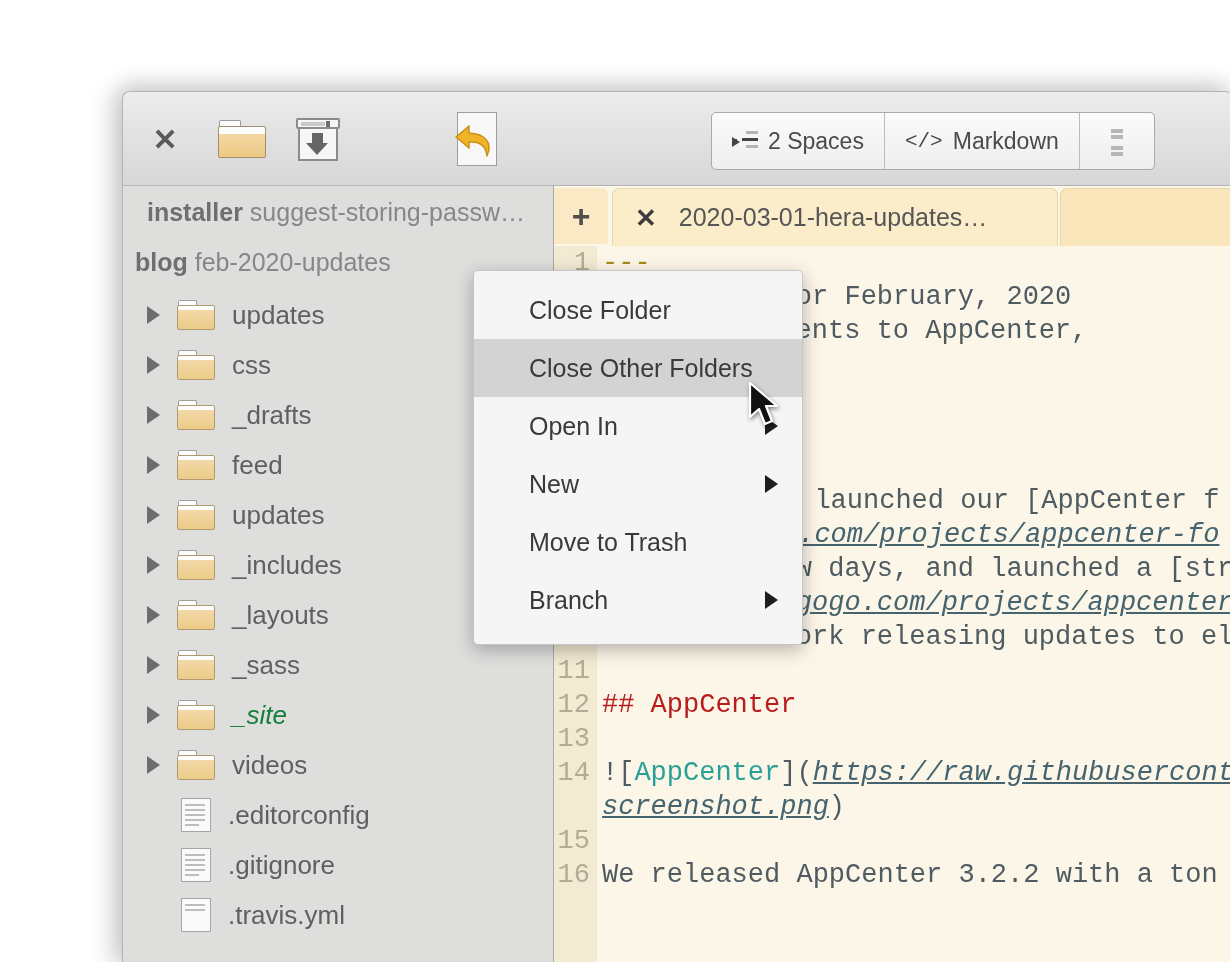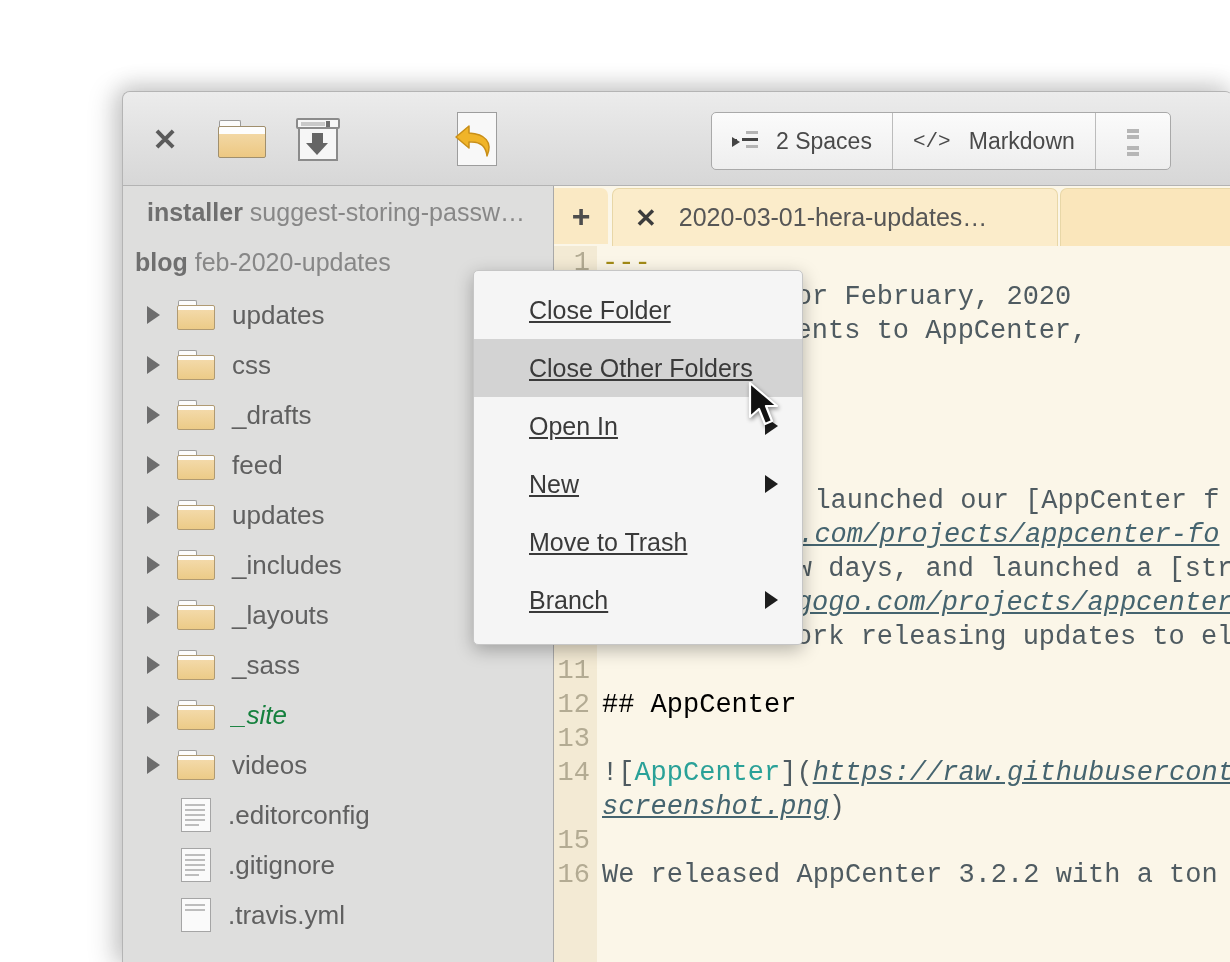--- a/index.html
+++ b/index.html
@@ -105,21 +105,21 @@
 
   
   #tb-group {
     position: absolute; left: 588px; top: 20px; height: 56px;
     display: flex; align-items: stretch;
     border: 1px solid #a9a9a9; border-radius: 5px;
     background: linear-gradient(to bottom, #fbfbfb 0%, #eeeeee 100%);
     overflow: hidden;
   }
   .tg-item {
-    display: flex; align-items: center; gap: 18px;
+    display: flex; align-items: center; gap: 10px;
     padding: 0 20px;
     border-right: 1px solid #bcbcbc;
     color: #4a4a4a; font-size: 23px;
     cursor: default;
   }
   .tg-item:last-child { border-right: none; }
   .tg-item .lbl { white-space: nowrap; }
 
   
   .ic-indent { position: relative; width: 26px; height: 20px; flex: none; }
@@ -274,21 +274,21 @@
     font-size: 27px; line-height: 34px;
   }
   .ln-row { display: flex; height: 34px; white-space: pre; }
   .ln-no {
     width: 43px; flex: none; text-align: right; padding-right: 7px;
     box-sizing: border-box; color: #b3ab93;
   }
   .ln-txt { padding-left: 5px; color: #4f5b61; }
 
   .tk-front { color: #a38b16; }
-  .tk-head  { color: #000000; }
+  .tk-head  { color: #b91c1c; }
   .tk-lbl   { color: #2aa198; }
   .tk-url   { color: #45646f; font-style: italic; text-decoration: underline; }
   .tk-punc  { color: #4f5b61; }
 
   
   #ctxmenu {
     position: absolute;
     left: 473px; top: 270px;
     width: 328px; height: 373px;
     background: #f5f5f5;
@@ -297,21 +297,20 @@
     box-shadow: 0 5px 18px rgba(0,0,0,0.28);
     overflow: hidden;
   }
   .mi {
     position: relative;
     display: flex; align-items: center;
     height: 58px;
     padding-left: 55px;
     font-size: 25px; color: #3a3a3a;
     cursor: default;
-    text-decoration: underline;
   }
   .mi.sel { background: #d3d3d3; }
   .mi .sub {
     position: absolute; right: 24px; top: 50%; margin-top: -9px;
     width: 0; height: 0;
     border-top: 9px solid transparent; border-bottom: 9px solid transparent;
     border-left: 13px solid #1d1d1d;
   }
   #mi-spacer-top { height: 10px; }
 

